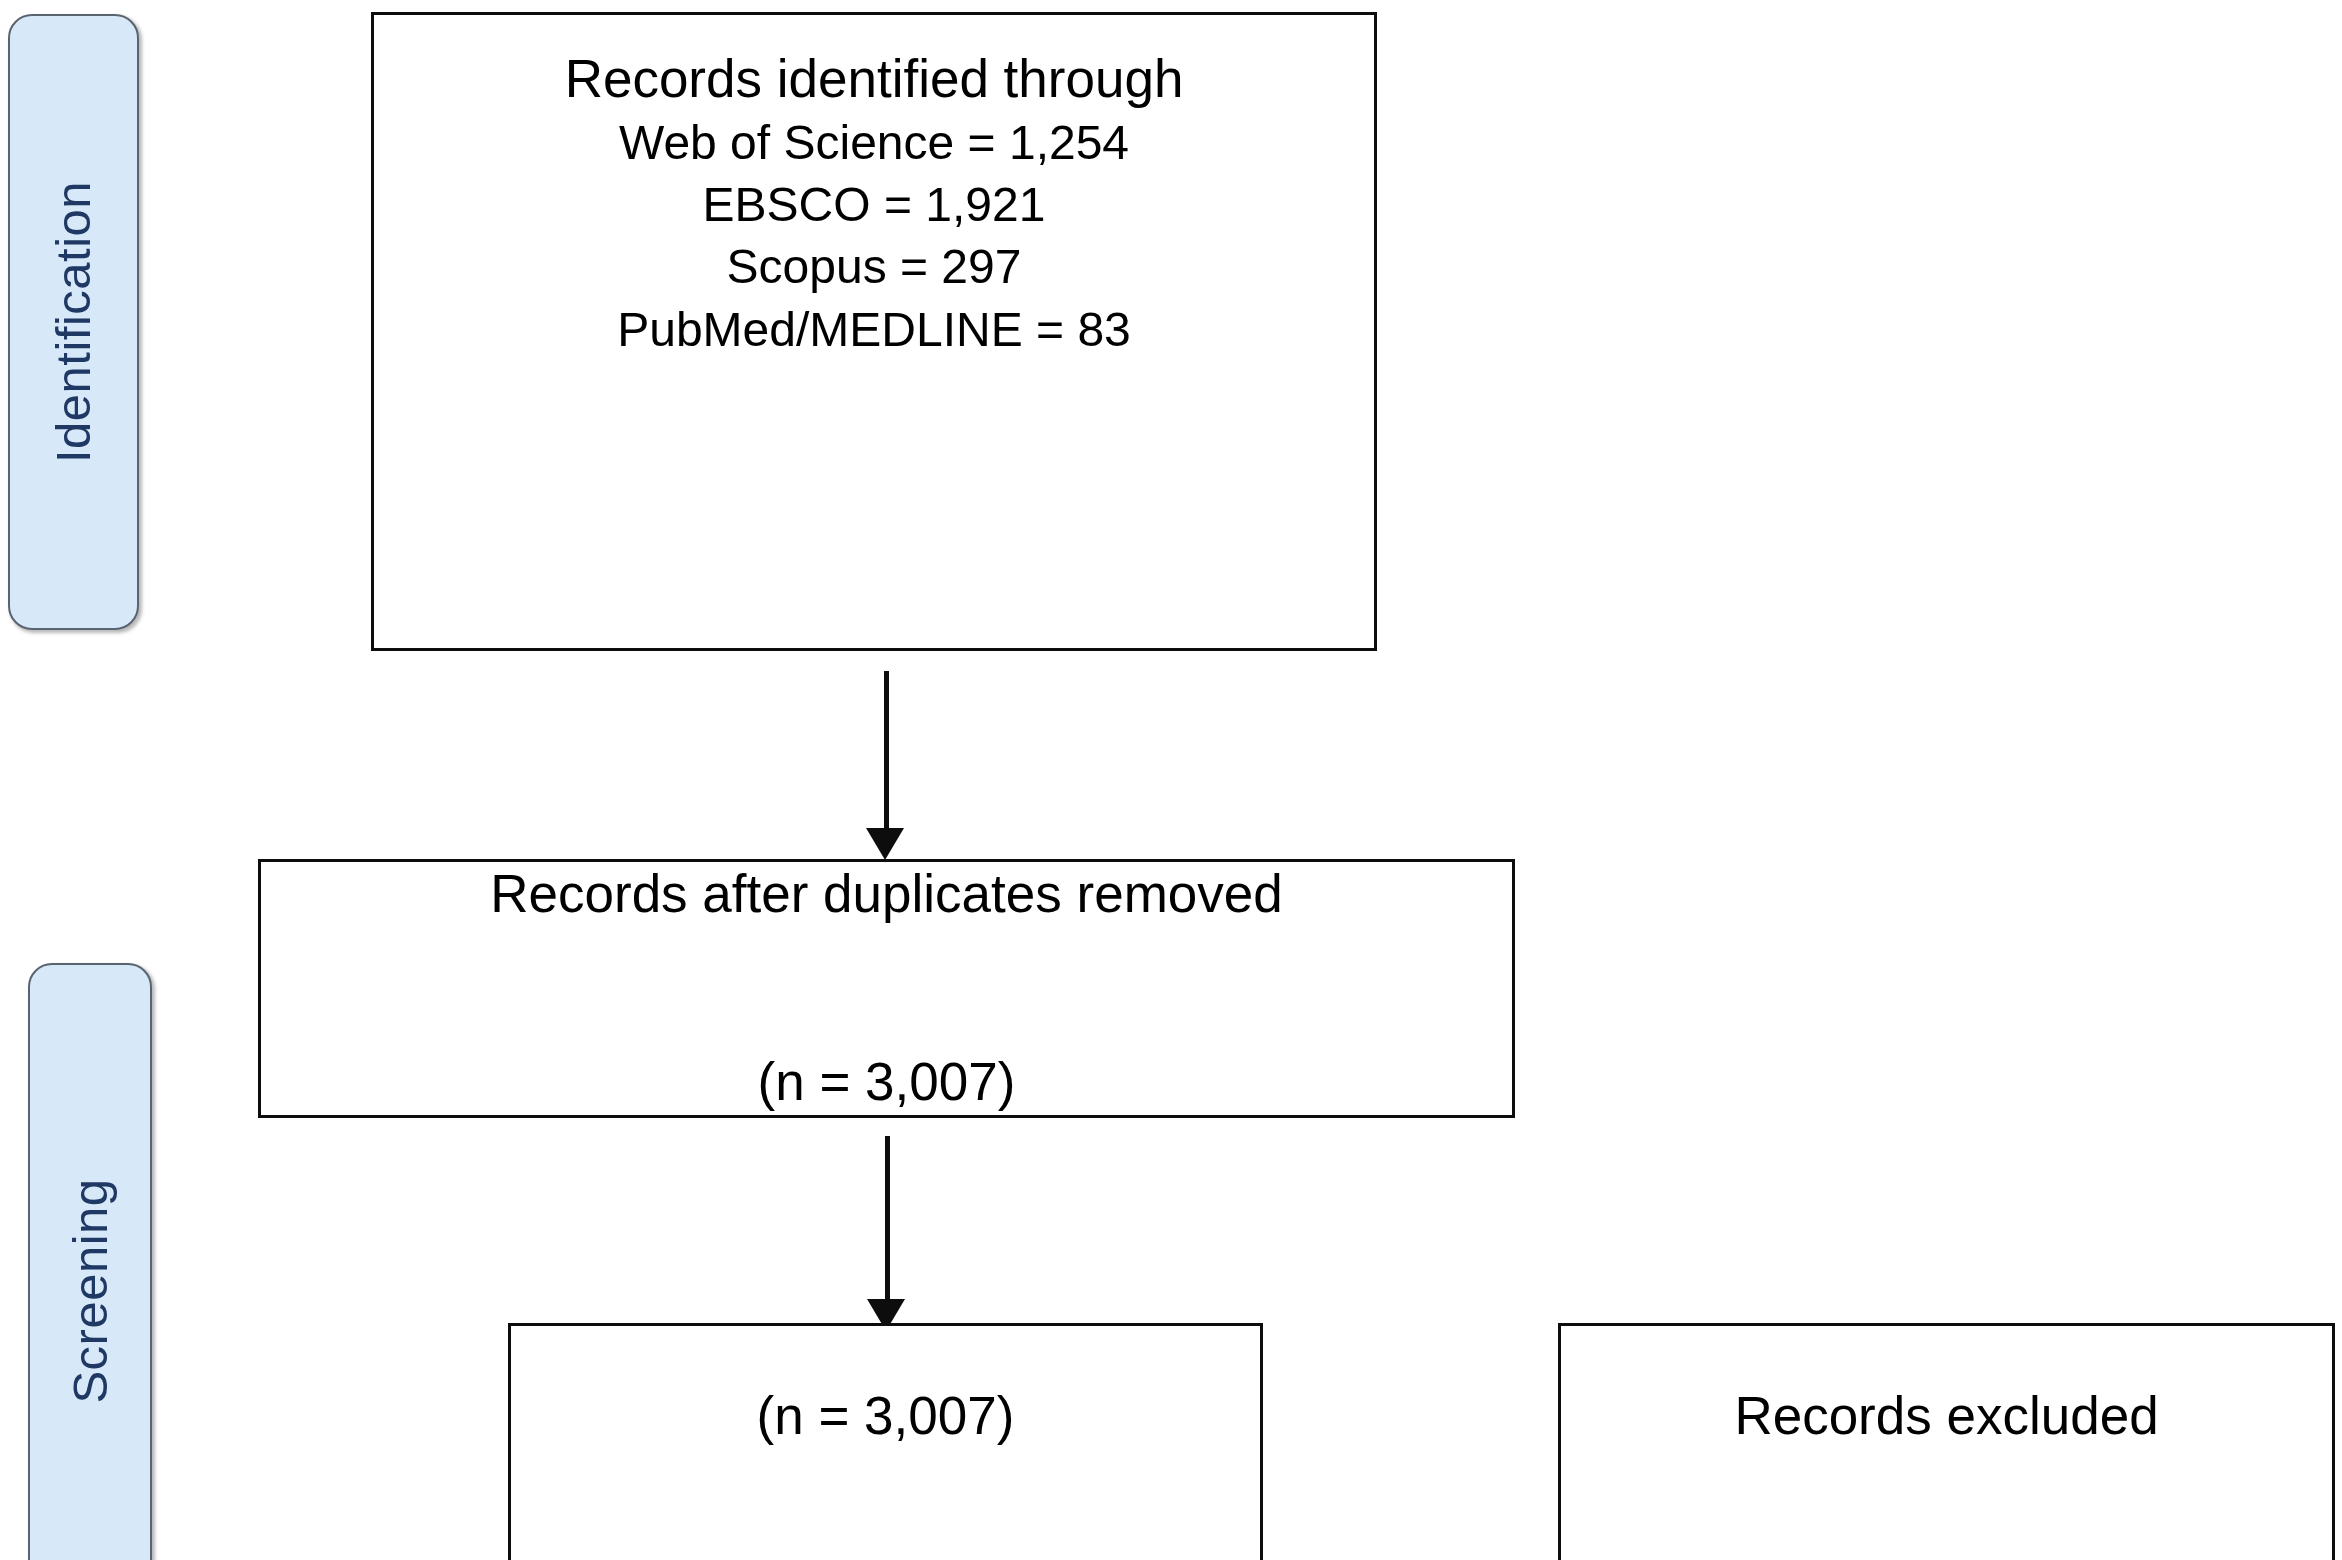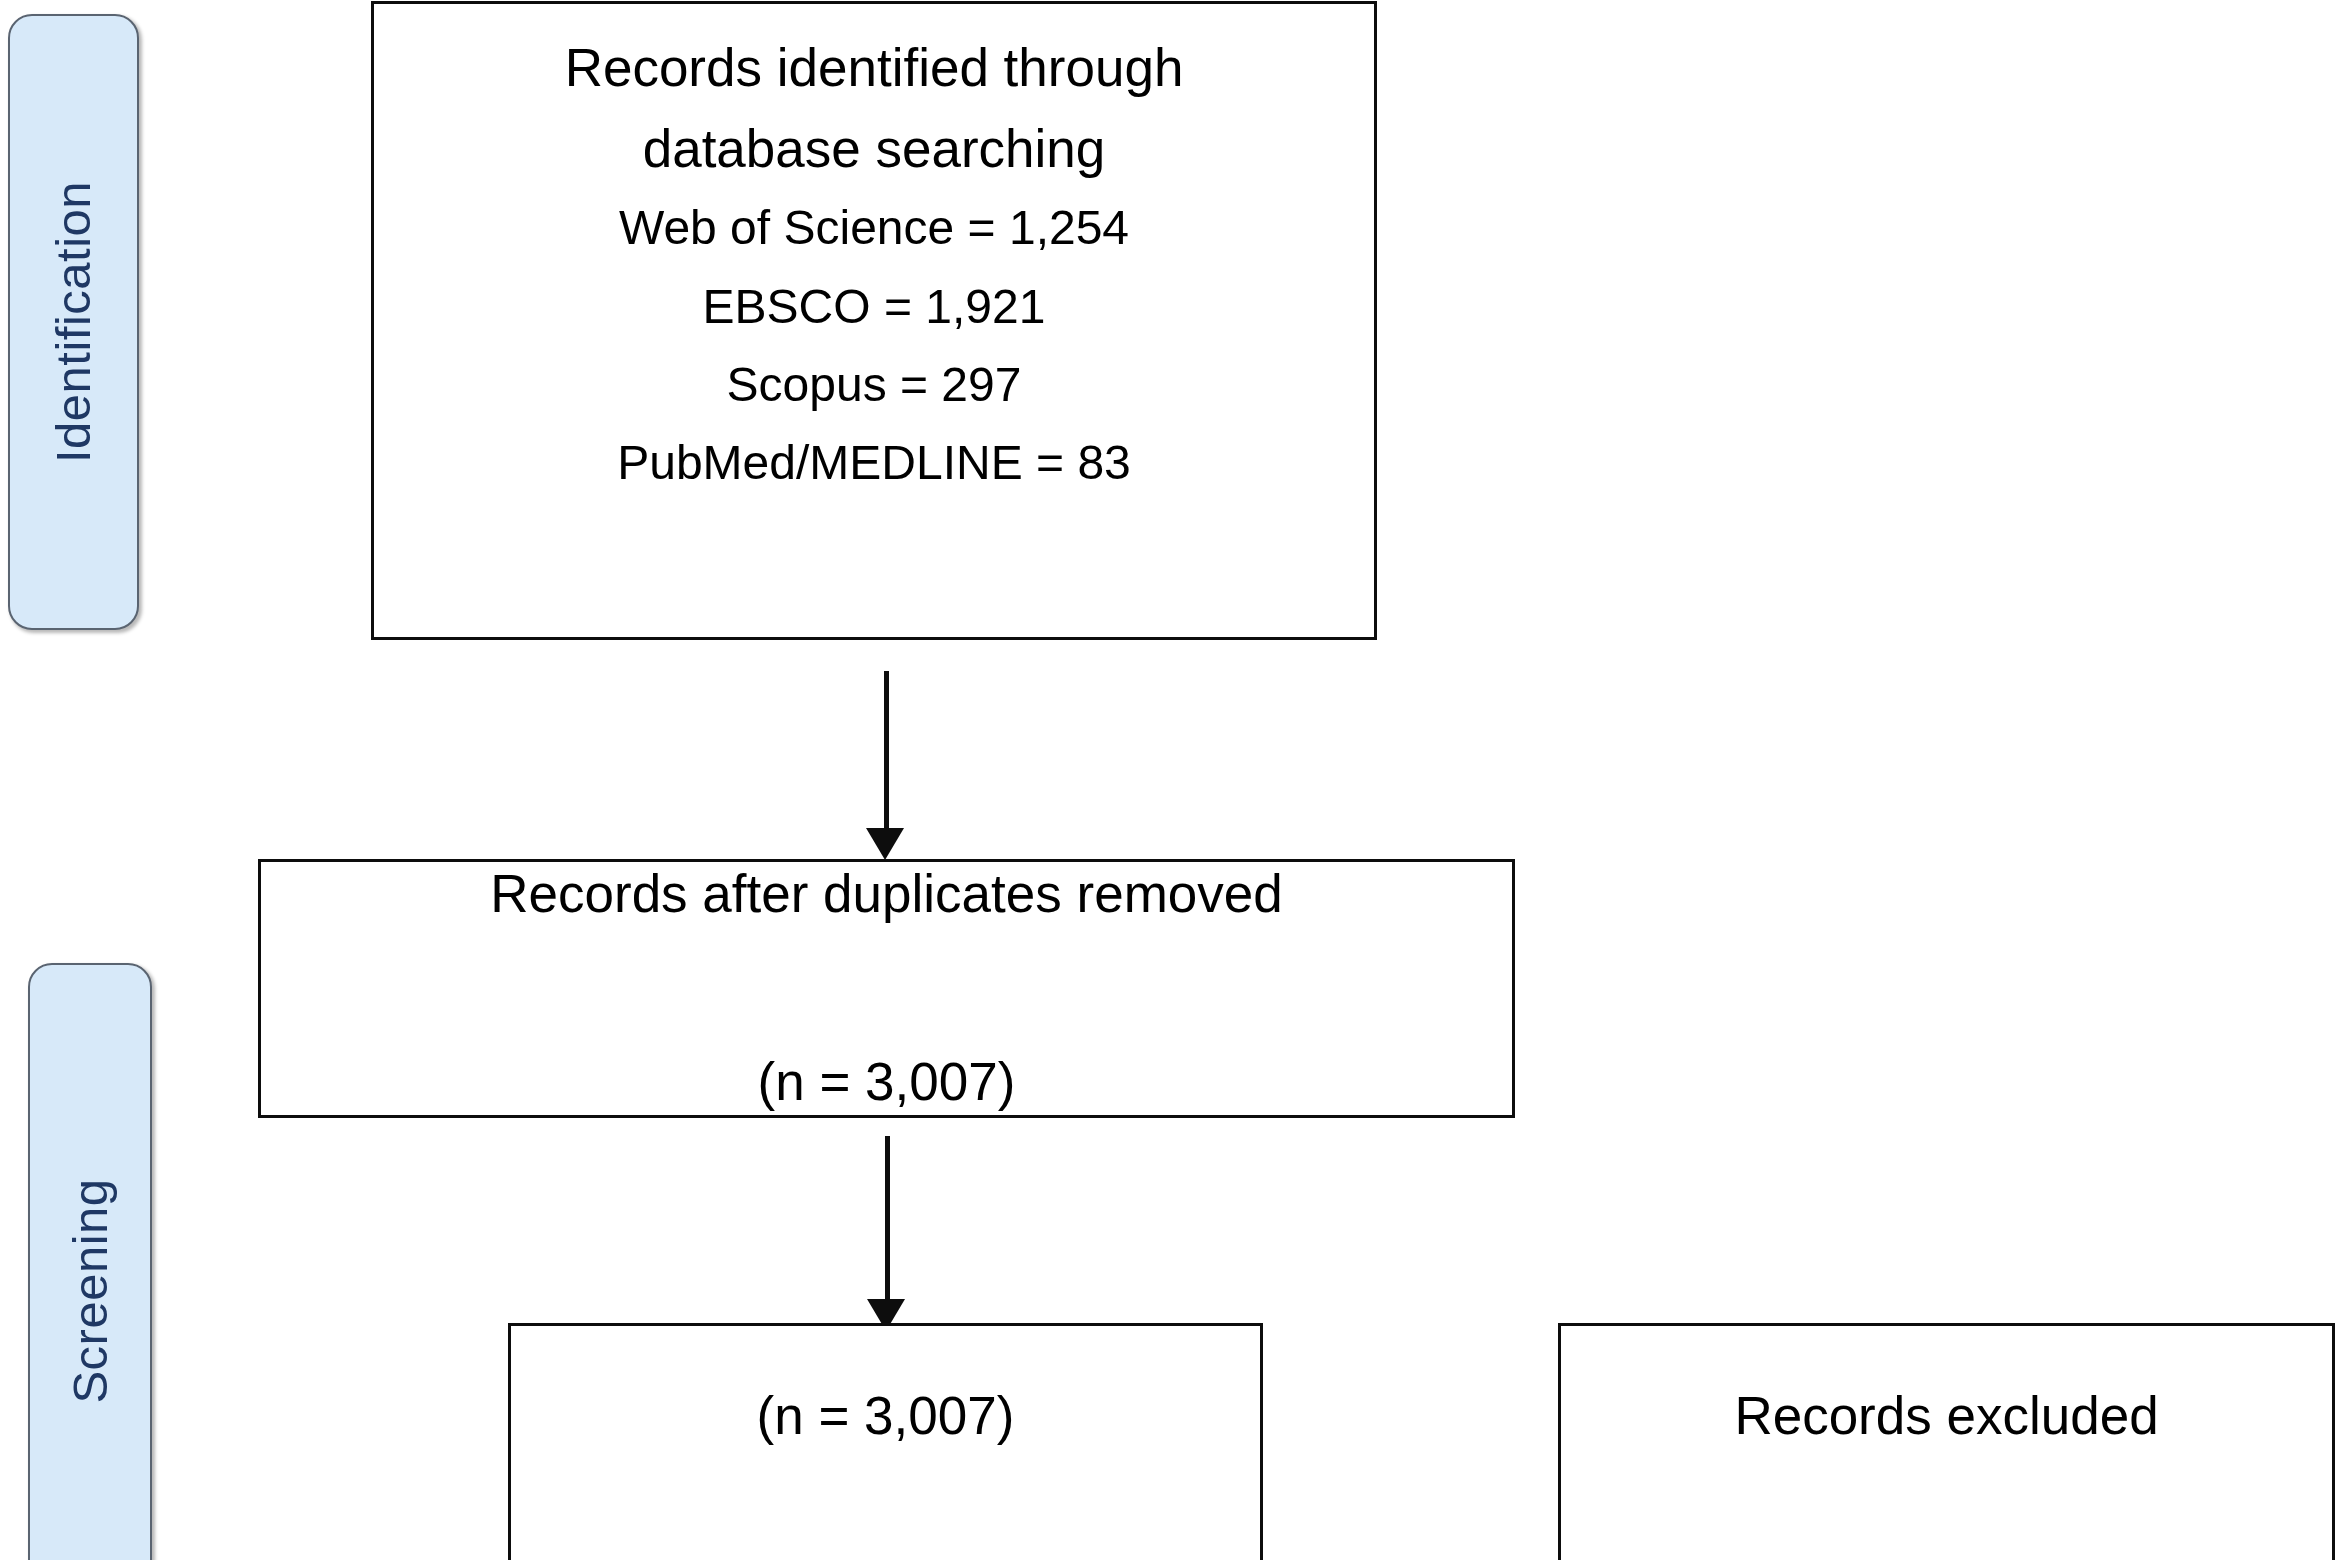--- a/index.html
+++ b/index.html
@@ -71,26 +71,25 @@
     white-space: nowrap;
   }
   .flow-box .line-sub {
     font-size: 48px;
     line-height: 1.30;
     white-space: nowrap;
   }
 
   #box-identified {
     left: 371px;
-    top: 1px;
+    top: 12px;
     width: 1006px;
     height: 639px;
     padding-top: 32px;
     justify-content: flex-start;
-    gap: 16px;
   }
   #box-duplicates {
     left: 258px;
     top: 859px;
     width: 1257px;
     height: 259px;
   }
   #box-screened {
     left: 508px;
     top: 1323px;
@@ -145,21 +144,20 @@
   <div id="tab-identification" class="stage-tab">
     <span class="stage-label">Identification</span>
   </div>
 
   <div id="tab-screening" class="stage-tab">
     <span class="stage-label">Screening</span>
   </div>
 
   <div id="box-identified" class="flow-box">
     <div class="line-main">Records identified through</div>
-    <div class="line-main">database searching</div>
     <div class="line-sub">Web of Science = 1,254</div>
     <div class="line-sub">EBSCO = 1,921</div>
     <div class="line-sub">Scopus = 297</div>
     <div class="line-sub">PubMed/MEDLINE = 83</div>
   </div>
 
   <div id="arrow-1" class="arrow">
     <div class="shaft"></div>
     <div class="head"></div>
   </div>

